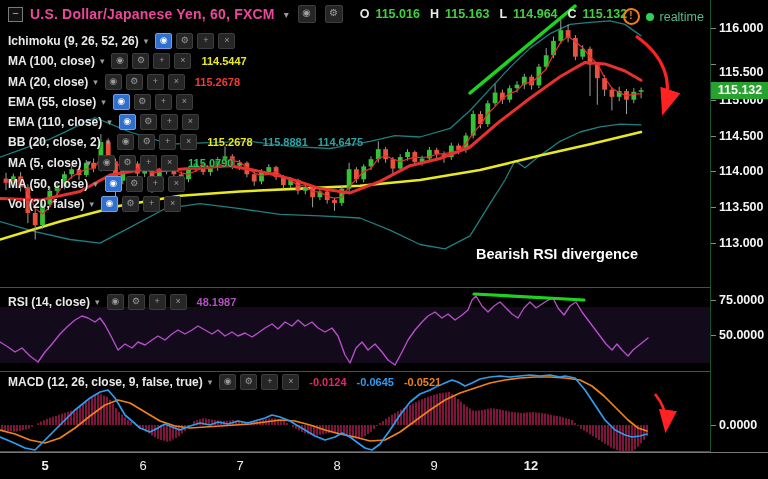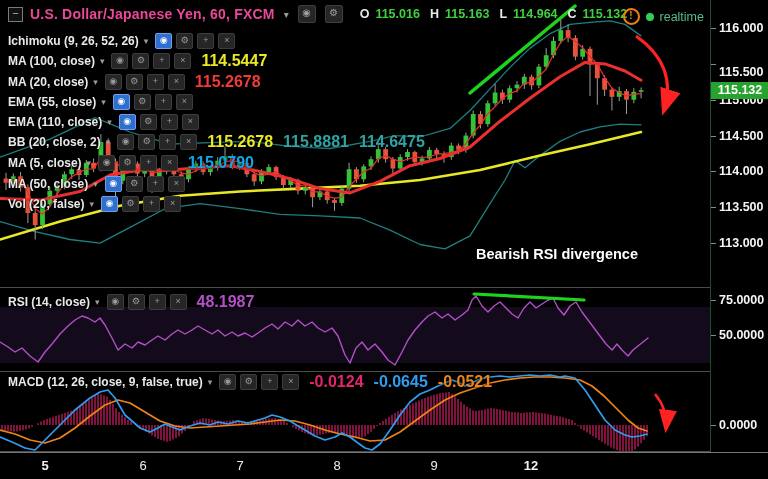--- a/index.html
+++ b/index.html
@@ -22,21 +22,21 @@
        font-size:10px;line-height:12px;text-align:center;}
   .grn-dot{width:8px;height:8px;border-radius:50%;background:#2fd05a;}
   .rt-text{color:#55bd8b;font-size:12.5px;}
   
   .ind-row{position:absolute;left:8px;display:flex;align-items:center;gap:4px;z-index:4;height:16px;}
   .ind-label{color:#e9e9e9;font-weight:bold;font-size:12px;white-space:nowrap;text-shadow:0 0 3px #000;}
   .ind-caret{color:#9a9a9a;font-size:9px;margin:0 3px 0 1px;}
   .mini-btn{width:15px;height:14px;background:#262626;border:1px solid #3d3d3d;border-radius:2px;color:#9a9a9a;
        font-size:9px;line-height:13px;text-align:center;}
   .mini-btn.eye-on{background:#2f6fce;border-color:#6f9fe8;color:#fff;}
-  .ind-val{font-weight:bold;font-size:16px;margin-left:6px;white-space:nowrap;text-shadow:0 0 3px #000;}
+  .ind-val{font-weight:bold;font-size:11px;margin-left:6px;white-space:nowrap;text-shadow:0 0 3px #000;}
   
   #price-axis{position:absolute;left:710px;top:0;width:58px;height:452px;background:#000;border-left:1px solid #14532d;z-index:3;}
   .ax-lbl{position:absolute;left:8px;transform:translateY(-50%);color:#f5f5f5;font-weight:bold;font-size:12.5px;}
   .ax-tick{position:absolute;left:0;width:5px;height:1px;background:#888;}
   #price-badge{position:absolute;left:0px;width:58px;height:17px;background:#27a22e;color:#fff;font-weight:bold;
        font-size:12.5px;text-align:center;line-height:17px;z-index:4;}
   #time-axis{position:absolute;left:0;top:452px;width:768px;height:27px;background:#000;border-top:1px solid #777;z-index:3;}
   .t-lbl{position:absolute;top:5px;transform:translateX(-50%);color:#f0f0f0;font-size:13px;}
   .t-lbl.b{font-weight:bold;}
   
@@ -549,21 +549,21 @@
         <span class="ind-val" style="color: rgb(47, 163, 163);">115.8881</span>
         <span class="ind-val" style="color: rgb(47, 163, 163);">114.6475</span>
       </div>
       <div class="ind-row" style="top: 155px;">
         <span class="ind-label">MA (5, close)</span>
         <span class="ind-caret">▾</span>
         <span class="mini-btn">◉</span>
         <span class="mini-btn">⚙</span>
         <span class="mini-btn">+</span>
         <span class="mini-btn">×</span>
-        <span class="ind-val" style="color: #0ea5e9;">115.0790</span>
+        <span class="ind-val" style="color: #22c55e;">115.0790</span>
       </div>
       <div class="ind-row" style="top: 176px;">
         <span class="ind-label">MA (50, close)</span>
         <span class="ind-caret">▾</span>
         <span class="mini-btn eye-on">◉</span>
         <span class="mini-btn">⚙</span>
         <span class="mini-btn">+</span>
         <span class="mini-btn">×</span>
       </div>
       <div class="ind-row" style="top: 196px;">

